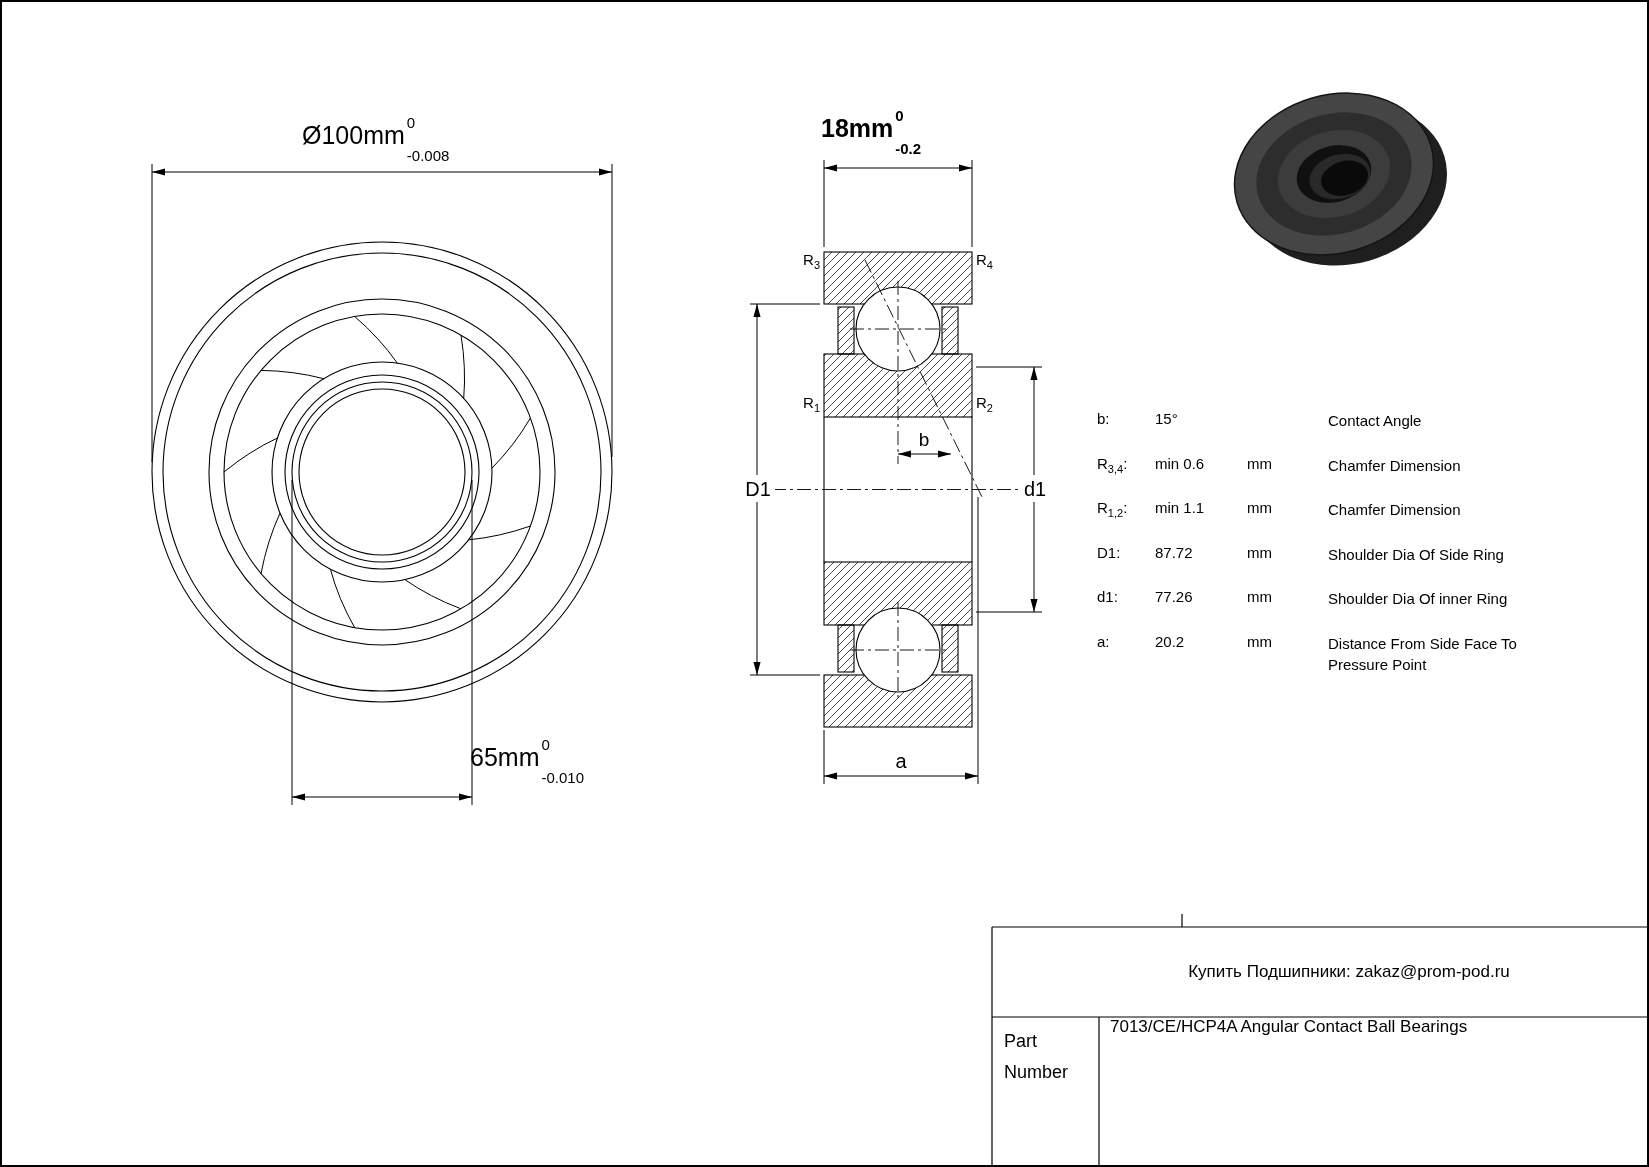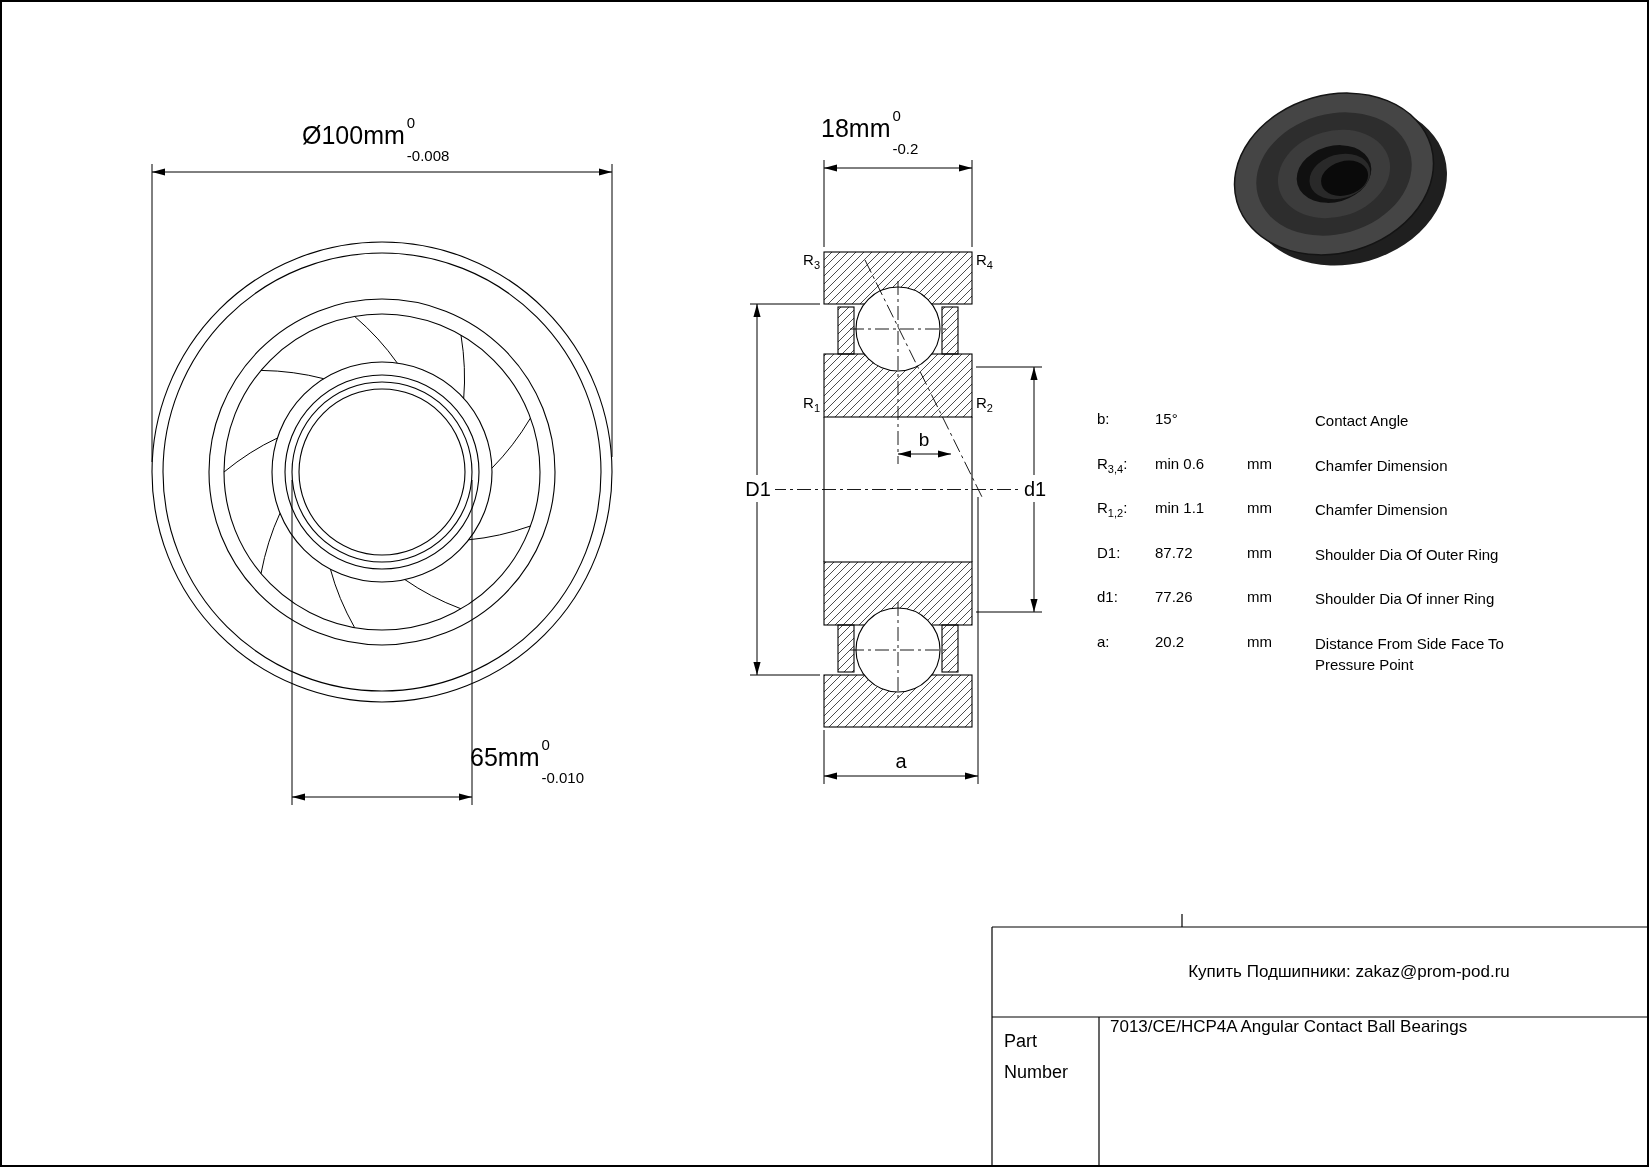--- a/index.html
+++ b/index.html
@@ -19,21 +19,21 @@
   .dim-label{position:absolute;display:flex;align-items:flex-start;white-space:nowrap;}
   .dim-main{font-size:25px;line-height:1;}
   .tol{display:flex;flex-direction:column;justify-content:space-between;height:40px;font-size:15px;line-height:1;margin-left:2px;margin-top:-8px;}
   .tol .tol-upper{text-align:left;}
   .tol .tol-lower{text-align:left;margin-top:18px;}
   
   .spec-table{position:absolute;left:1095px;top:408px;width:460px;font-size:15px;}
   .spec-row{display:grid;grid-template-columns:58px 92px 68px 1fr;min-height:44.5px;align-items:start;}
   .spec-row span{display:inline-block;}
   .spec-label sub{font-size:11px;}
-  .spec-desc{line-height:1.45;}
+  .spec-desc{line-height:1.45;margin-left:13px;}
   
   .contact-box{position:absolute;left:990px;top:925px;width:714px;height:90px;display:flex;align-items:center;justify-content:center;font-size:17px;}
   .part-label{position:absolute;left:1002px;top:1024px;width:95px;font-size:18px;line-height:1.7;}
   .part-value{position:absolute;left:1102px;top:1015px;width:540px;height:72px;display:flex;align-items:flex-start;font-size:17px;padding-left:6px;box-sizing:border-box;}
 </style>
 </head>
 <body>
 
 <div class="page">
 
@@ -173,21 +173,21 @@
   </div>
 
   <div class="dim-label" style="left:468px;top:743px;">
     <span class="dim-main">65mm</span>
     <span class="tol">
       <span class="tol-upper">0</span>
       <span class="tol-lower">-0.010</span>
     </span>
   </div>
 
-  <div class="dim-label" style="left:819px;top:114px;">
+  <div class="dim-label" style="left:819px;top:114px;font-weight:bold;">
     <span class="dim-main">18mm</span>
     <span class="tol">
       <span class="tol-upper">0</span>
       <span class="tol-lower">-0.2</span>
     </span>
   </div>
 
   <div class="spec-table">
     <div class="spec-row">
       <span class="spec-label"><span>b</span><sub></sub><span>:</span></span>
@@ -204,21 +204,21 @@
     <div class="spec-row">
       <span class="spec-label"><span>R</span><sub>1,2</sub><span> :</span></span>
       <span class="spec-value">min 1.1</span>
       <span class="spec-unit">mm</span>
       <span class="spec-desc">Chamfer Dimension</span>
     </div>
     <div class="spec-row">
       <span class="spec-label"><span>D1</span><sub></sub><span>:</span></span>
       <span class="spec-value">87.72</span>
       <span class="spec-unit">mm</span>
-      <span class="spec-desc">Shoulder Dia Of Outer Ring</span>
+      <span class="spec-desc">Shoulder Dia Of Side Ring</span>
     </div>
     <div class="spec-row">
       <span class="spec-label"><span>d1</span><sub></sub><span>:</span></span>
       <span class="spec-value">77.26</span>
       <span class="spec-unit">mm</span>
       <span class="spec-desc">Shoulder Dia Of inner Ring</span>
     </div>
     <div class="spec-row">
       <span class="spec-label"><span>a</span><sub></sub><span>:</span></span>
       <span class="spec-value">20.2</span>

